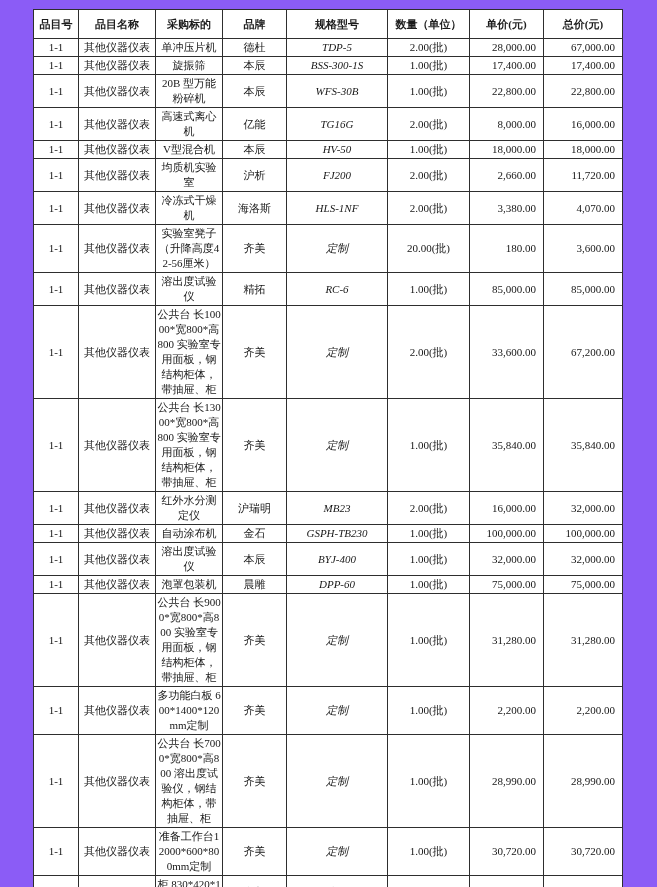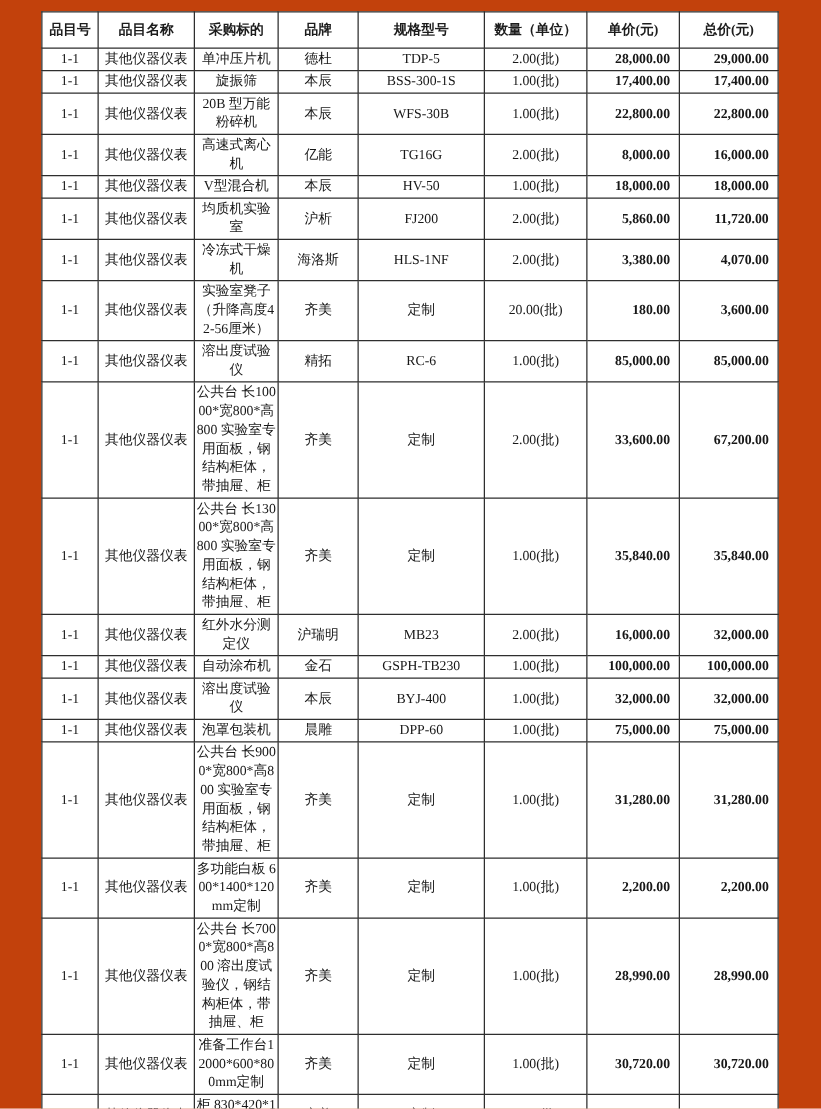--- a/index.html
+++ b/index.html
@@ -1,21 +1,21 @@
 <!DOCTYPE html>
 <html><head>
 <meta charset="utf-8">
 <style>
   html,body{margin:0;padding:0;}
   body{
     width:657px;height:887px;overflow:hidden;background:#ffffff;
     font-family:"Liberation Serif","DejaVu Serif",serif;
     color:#1c1c1c;
   }
-  .page{position:relative;width:657px;height:887px;overflow:hidden;background:#c2410c;}
+  .page{position:relative;width:657px;height:887px;overflow:hidden;background:#8b5cf6;}
   table.sheet{
     border-collapse:collapse;
     table-layout:fixed;
     width:589px;
     margin:9px 0 0 33px;
     background:#fff;
   }
   .sheet th,.sheet td{
     border:1px solid #2e2e2e;
     font-size:11px;
@@ -25,22 +25,22 @@
     padding:1px 2px;
     overflow:hidden;
   }
   .sheet th{
     font-weight:bold;
     height:24px;
     padding:2px 1px;
   }
   .sheet td{color:#171717;}
   .sheet td.c-target{word-break:break-all;padding:1px 1px;}
-  .sheet td.c-model{word-break:break-all;}
-  .sheet td.c-money{text-align:right;padding-right:7px;font-weight:bold;}
+  .sheet td.c-model{word-break:break-all;font-style:italic;}
+  .sheet td.c-money{text-align:right;padding-right:7px;}
   col.w1{width:45px;} col.w2{width:77px;} col.w3{width:67px;} col.w4{width:64px;}
   col.w5{width:101px;} col.w6{width:82px;} col.w7{width:74px;} col.w8{width:79px;}
 </style>
 </head>
 <body>
 
 <div class="page">
   <table class="sheet">
     <colgroup>
       <col class="w1">
@@ -67,21 +67,21 @@
     <tbody>
 
     <tr>
           <td>1-1</td>
           <td>其他仪器仪表</td>
           <td class="c-target">单冲压片机</td>
           <td>德杜</td>
           <td class="c-model">TDP-5</td>
           <td>2.00(批)</td>
           <td class="c-money">28,000.00</td>
-          <td class="c-money">29,000.00</td>
+          <td class="c-money">67,000.00</td>
         </tr>
         <tr>
           <td>1-1</td>
           <td>其他仪器仪表</td>
           <td class="c-target">旋振筛</td>
           <td>本辰</td>
           <td class="c-model">BSS-300-1S</td>
           <td>1.00(批)</td>
           <td class="c-money">17,400.00</td>
           <td class="c-money">17,400.00</td>
@@ -116,21 +116,21 @@
           <td class="c-money">18,000.00</td>
           <td class="c-money">18,000.00</td>
         </tr>
         <tr>
           <td>1-1</td>
           <td>其他仪器仪表</td>
           <td class="c-target">均质机实验室</td>
           <td>沪析</td>
           <td class="c-model">FJ200</td>
           <td>2.00(批)</td>
-          <td class="c-money">5,860.00</td>
+          <td class="c-money">2,660.00</td>
           <td class="c-money">11,720.00</td>
         </tr>
         <tr>
           <td>1-1</td>
           <td>其他仪器仪表</td>
           <td class="c-target">冷冻式干燥机</td>
           <td>海洛斯</td>
           <td class="c-model">HLS-1NF</td>
           <td>2.00(批)</td>
           <td class="c-money">3,380.00</td>

